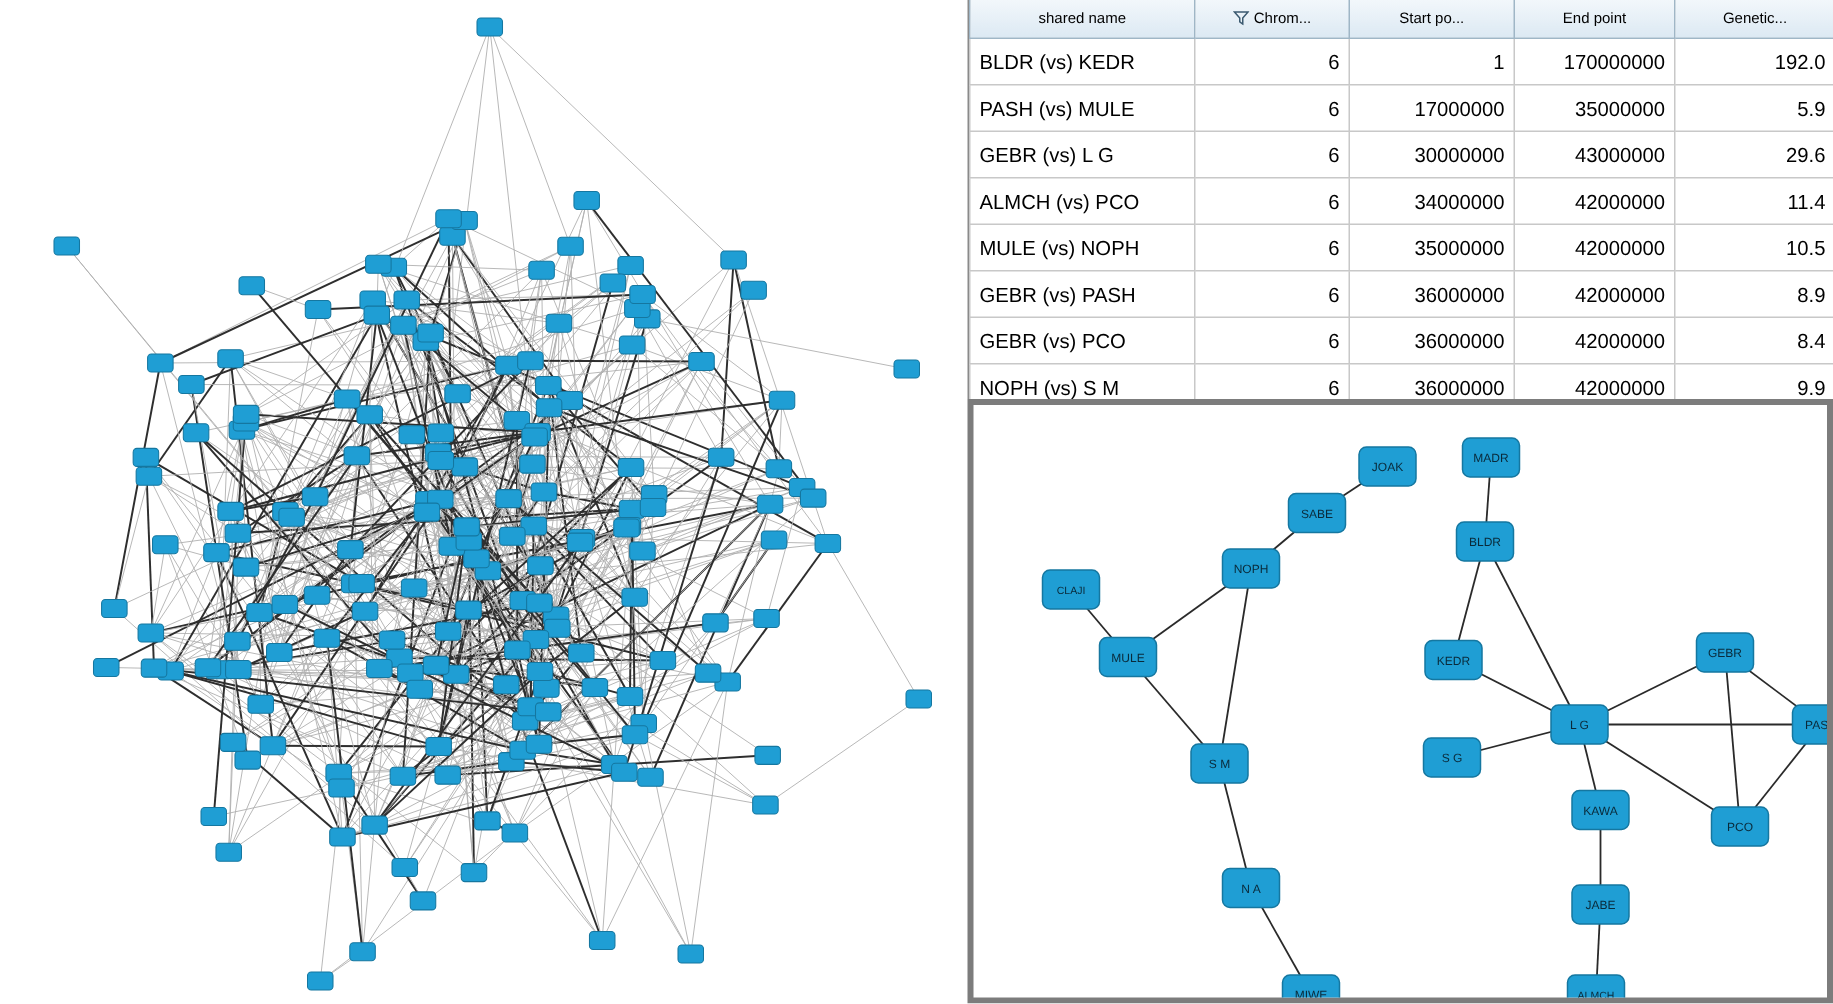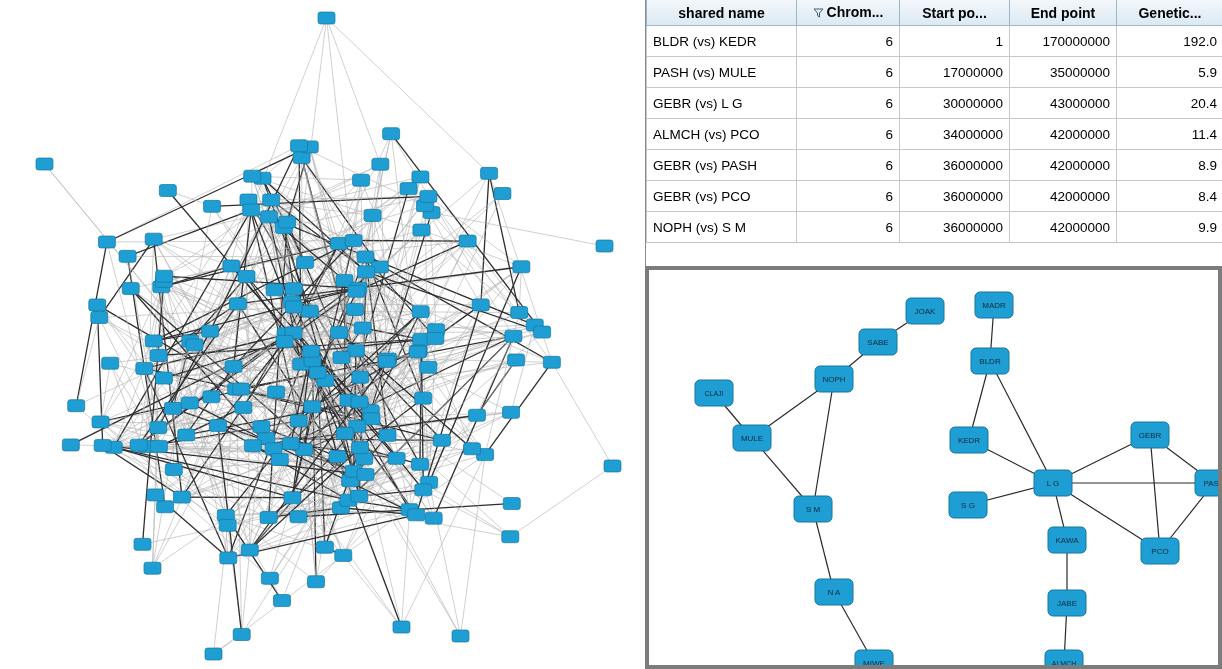--- a/index.html
+++ b/index.html
@@ -51,22 +51,22 @@
     width: 100%;
     font-size: 13.5px;
     color: #000000;
     table-layout: fixed;
   }
   table.datatable th {
     background: linear-gradient(to bottom, #f2f7fb 0%, #dce9f3 100%);
     border: 1px solid #9fb6c6;
     border-top: none;
     height: 25px;
-    font-weight: bold;
-    font-size: 14px;
+    font-weight: normal;
+    font-size: 10px;
     text-align: center;
     padding: 0 4px;
     white-space: nowrap;
     overflow: hidden;
   }
   table.datatable td {
     border: 1px solid #c8c8c8;
     height: 22px;
     padding: 4px 6px;
     white-space: nowrap;
@@ -1377,28 +1377,35 @@
             <td class="num">6</td>
             <td class="num">17000000</td>
             <td class="num">35000000</td>
             <td class="num">5.9</td>
           </tr>
           <tr>
             <td class="name">GEBR (vs) L G</td>
             <td class="num">6</td>
             <td class="num">30000000</td>
             <td class="num">43000000</td>
-            <td class="num">20.4</td>
+            <td class="num">29.6</td>
           </tr>
           <tr>
             <td class="name">ALMCH (vs) PCO</td>
             <td class="num">6</td>
             <td class="num">34000000</td>
             <td class="num">42000000</td>
             <td class="num">11.4</td>
+          </tr>
+          <tr>
+            <td class="name">MULE (vs) NOPH</td>
+            <td class="num">6</td>
+            <td class="num">35000000</td>
+            <td class="num">42000000</td>
+            <td class="num">10.5</td>
           </tr>
           <tr>
             <td class="name">GEBR (vs) PASH</td>
             <td class="num">6</td>
             <td class="num">36000000</td>
             <td class="num">42000000</td>
             <td class="num">8.9</td>
           </tr>
           <tr>
             <td class="name">GEBR (vs) PCO</td>

